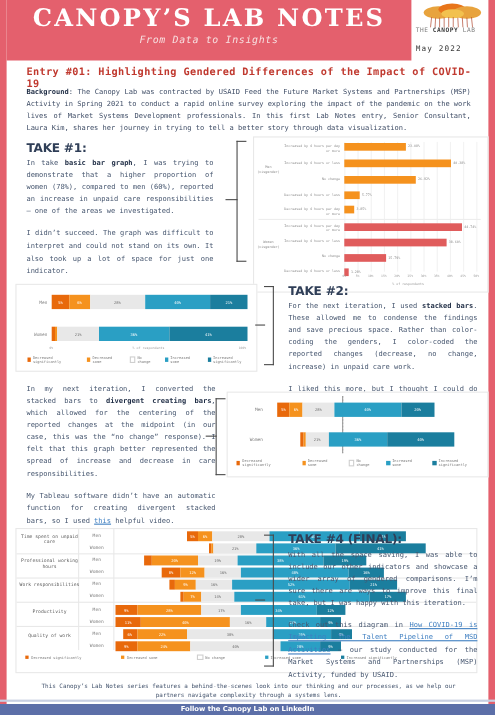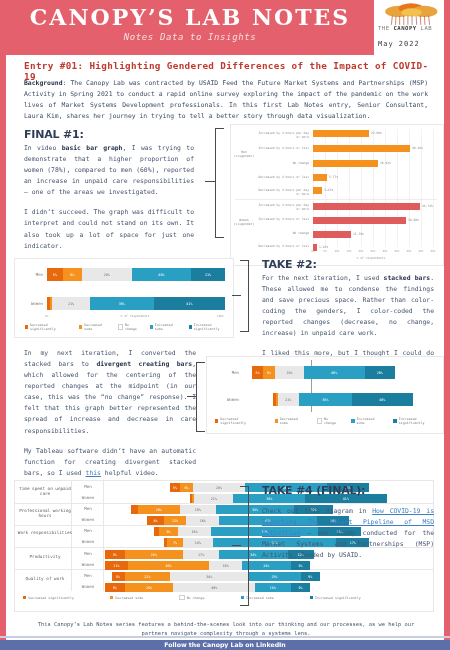--- a/index.html
+++ b/index.html
@@ -121,21 +121,21 @@
 <body>
 
 <div class="page">
 
   <div class="edge-l"></div>
   <div class="edge-r"></div>
 
   <div class="header">
     <div class="hdr-band"></div>
     <div class="hdr-title">CANOPY’S LAB NOTES</div>
-    <div class="hdr-sub">Notes Data to Insights</div>
+    <div class="hdr-sub">From Data to Insights</div>
 
     <div class="logo-box">
       <svg class="logo-art" viewBox="0 0 120 46">
         <ellipse cx="36" cy="18" rx="26" ry="11" fill="#e8a33d"></ellipse>
         <ellipse cx="60" cy="12" rx="24" ry="10" fill="#e8751a"></ellipse>
         <ellipse cx="86" cy="18" rx="25" ry="11" fill="#e8a33d"></ellipse>
         <ellipse cx="61" cy="20" rx="20" ry="8" fill="#f2c14e"></ellipse>
         <g stroke="#b5513a" stroke-width="1.3">
           <line x1="24" y1="26" x2="22" y2="44"></line>
             <line x1="31" y1="27" x2="30" y2="44"></line>
@@ -153,23 +153,23 @@
       <div class="logo-date">May 2022</div>
     </div>
   </div>
 
   <div class="entry-title">Entry #01: Highlighting Gendered Differences of the Impact of COVID-19</div>
   <div class="bg-para">
     <b>Background</b><span>: The Canopy Lab was contracted by USAID Feed the Future Market Systems and Partnerships (MSP) Activity in Spring 2021 to conduct a rapid online survey exploring the impact of the pandemic on the work lives of Market Systems Development professionals. In this first Lab Notes entry, Senior Consultant, Laura Kim, shares her journey in trying to tell a better story through data visualization.</span>
   </div>
 
   <div class="t1-text">
-    <div class="take-h">FINAL #1:</div>
+    <div class="take-h">TAKE #1:</div>
     <div class="take-p">
-      <span>In video </span><b>basic bar graph</b><span>, I was trying to demonstrate that a higher proportion of women (78%), compared to men (60%), reported an increase in unpaid care responsibilities — one of the areas we investigated.</span>
+      <span>In take </span><b>basic bar graph</b><span>, I was trying to demonstrate that a higher proportion of women (78%), compared to men (60%), reported an increase in unpaid care responsibilities — one of the areas we investigated.</span>
     </div>
     <div class="take-p" style="margin-top:9px">I didn’t succeed. The graph was difficult to interpret and could not stand on its own. It also took up a lot of space for just one indicator.</div>
   </div>
 
   <div class="brk left" style="left:215px;top:128px;width:8px;height:108px;"></div>
   <div class="brk-stem" style="left:205px;top:181px;width:11px;"></div>
 
   <div class="chartbox c1">
     <div class="gl" style="left:82px"></div>
       <div class="gl" style="left:94px"></div>
@@ -491,20 +491,21 @@
           <span>Increased significantly</span>
         </div>
     </div>
   </div>
 
   <div class="brk right" style="left:240px;top:486px;width:8px;height:118px;"></div>
   <div class="brk-stem" style="left:232px;top:545px;width:9px;"></div>
 
   <div class="t4-text">
     <div class="take-h">TAKE #4 (FINAL):</div>
+    <div class="take-p">With all the space saving, I was able to include our other indicators and showcase a wider array of gendered comparisons. I’m sure there are ways to improve this final take, but I was happy with this iteration.</div>
     <div class="take-p" style="margin-top:9px">
       <span>Check out this diagram in </span><a href="#">How COVID-19 is Impacting The Talent Pipeline of MSD Activities</a><span> — our study conducted for the Market Systems and Partnerships (MSP) Activity, funded by USAID.</span>
     </div>
   </div>
 
   <div class="foot-note">This Canopy’s Lab Notes series features a behind-the-scenes look into our thinking and our processes, as we help our partners navigate complexity through a systems lens.</div>
   <div class="foot-rule"></div>
   <div class="foot-bar">
     <span>Follow the Canopy Lab on LinkedIn</span>
   </div>

